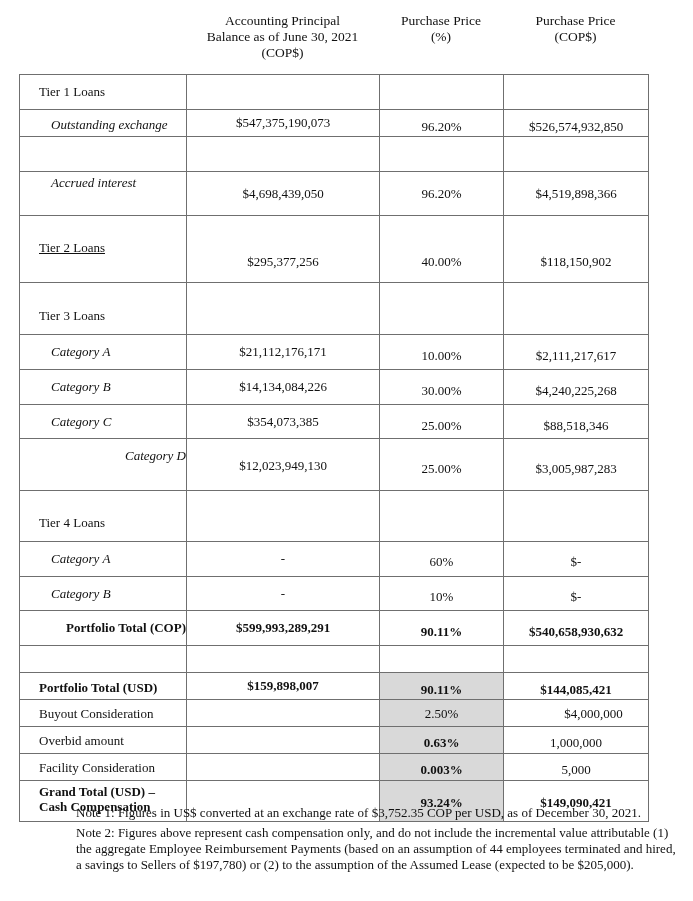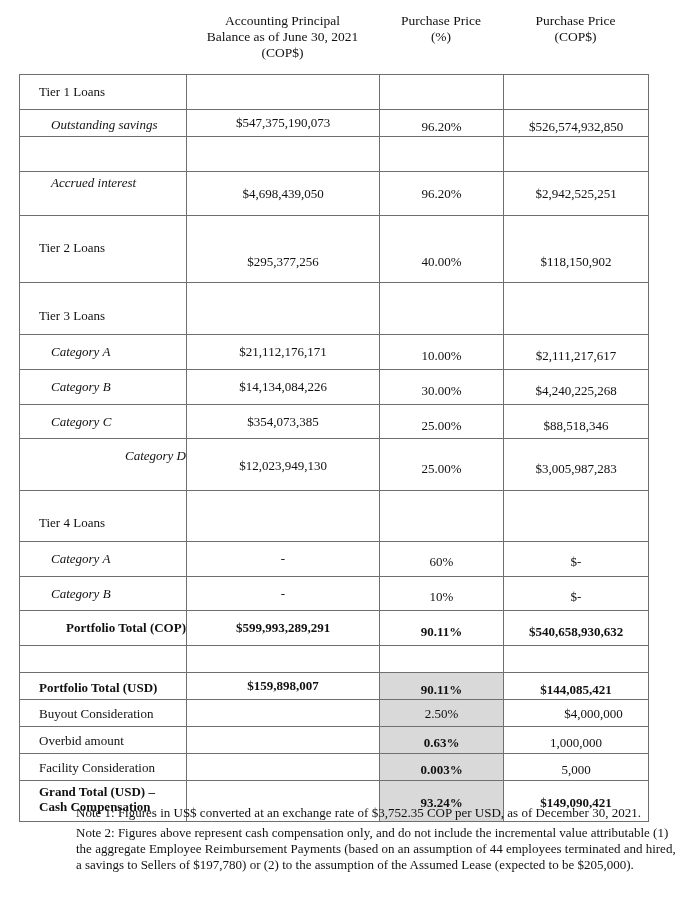--- a/index.html
+++ b/index.html
@@ -93,21 +93,21 @@
         </td>
         <td class="num">
           <span class="pad-t" style="padding-top: 9px; line-height: 15px;"></span>
         </td>
         <td class="num">
           <span class="pad-t" style="padding-top: 9px; line-height: 15px;"></span>
         </td>
       </tr>
       <tr style="height: 26px;">
         <td class="sub" style="height: 26px;">
-          <span class="pad-t" style="padding-top: 7px; line-height: 15px;">Outstanding savings</span>
+          <span class="pad-t" style="padding-top: 7px; line-height: 15px;">Outstanding exchange</span>
         </td>
         <td class="num">
           <span class="pad-t" style="padding-top: 5px; line-height: 15px;">$547,375,190,073</span>
         </td>
         <td class="num">
           <span class="pad-t" style="padding-top: 9px; line-height: 15px;">96.20%</span>
         </td>
         <td class="num">
           <span class="pad-t" style="padding-top: 9px; line-height: 15px;">$526,574,932,850</span>
         </td>
@@ -130,25 +130,25 @@
         <td class="sub" style="height: 43px;">
           <span class="pad-t" style="padding-top: 3px; line-height: 15px;">Accrued interest</span>
         </td>
         <td class="num">
           <span class="pad-t" style="padding-top: 14px; line-height: 15px;">$4,698,439,050</span>
         </td>
         <td class="num">
           <span class="pad-t" style="padding-top: 14px; line-height: 15px;">96.20%</span>
         </td>
         <td class="num">
-          <span class="pad-t" style="padding-top: 14px; line-height: 15px;">$2,942,525,251</span>
+          <span class="pad-t" style="padding-top: 14px; line-height: 15px;">$4,519,898,366</span>
         </td>
       </tr>
       <tr style="height: 66px;">
-        <td class="lbl" style="height: 66px;">
+        <td class="lbl" style="height: 66px; text-decoration: underline;">
           <span class="pad-t" style="padding-top: 24px; line-height: 15px;">Tier 2 Loans</span>
         </td>
         <td class="num">
           <span class="pad-t" style="padding-top: 38px; line-height: 15px;">$295,377,256</span>
         </td>
         <td class="num">
           <span class="pad-t" style="padding-top: 38px; line-height: 15px;">40.00%</span>
         </td>
         <td class="num">
           <span class="pad-t" style="padding-top: 38px; line-height: 15px;">$118,150,902</span>

